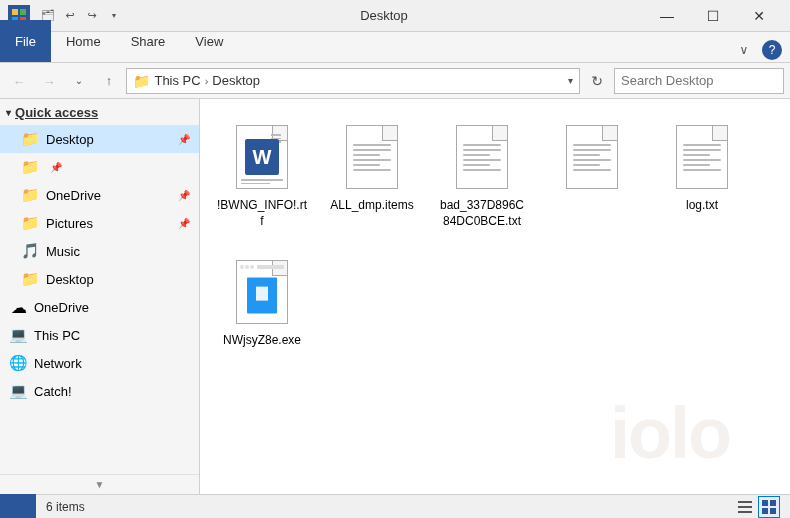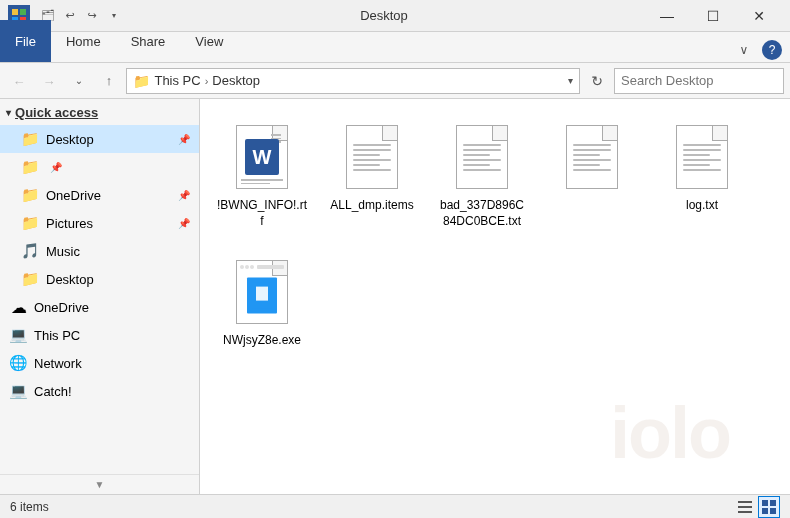--- a/index.html
+++ b/index.html
@@ -317,21 +317,21 @@
       border-radius: 1px;
     }
 
     
     .statusbar {
       height: 24px;
       background: #f0f0f0;
       border-top: 1px solid #d0d0d0;
       display: flex; align-items: center;
       padding: 0 10px;
-      font-size: 12px; color: #333;
+      font-size: 12px; color: #333; margin-left: 36px;
     }
     .statusbar-right {
       margin-left: auto;
       display: flex; gap: 2px;
     }
     .view-btn {
       width: 22px; height: 22px;
       display: flex; align-items: center; justify-content: center;
       font-size: 13px; color: #555;
       cursor: pointer;

